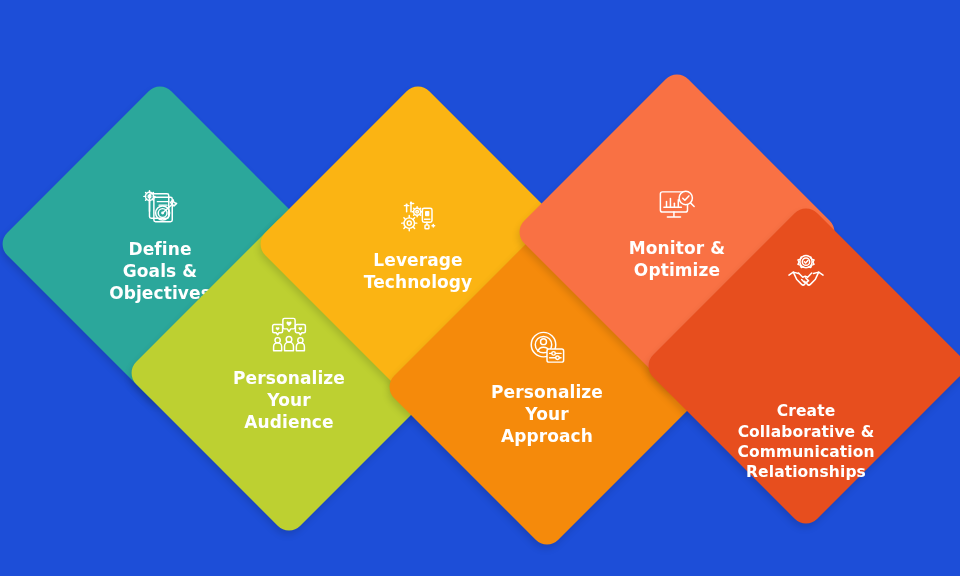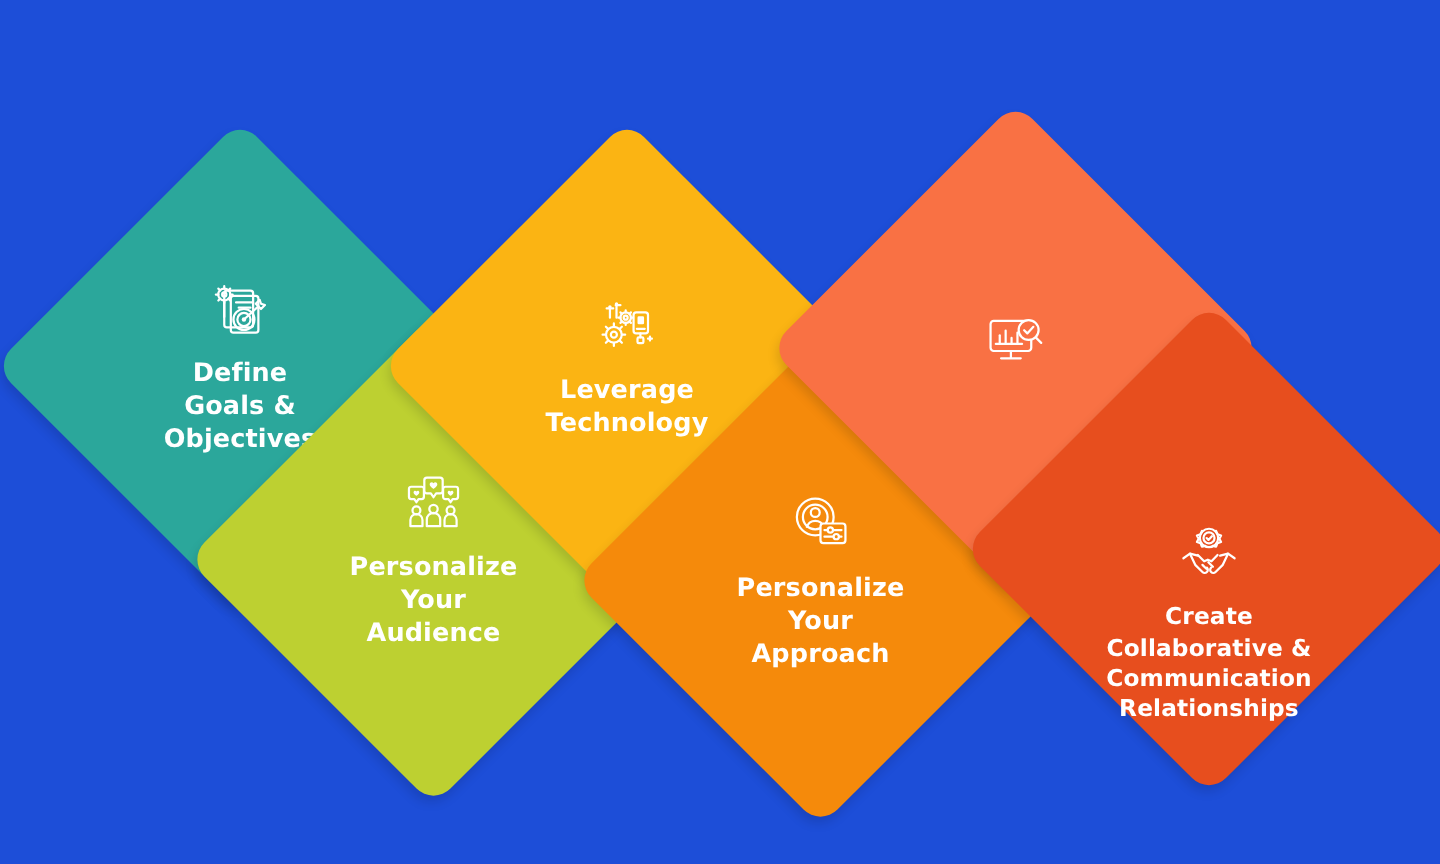--- a/index.html
+++ b/index.html
@@ -85,21 +85,21 @@
     width: 186px;
     white-space: pre-line;
   }
   .label.small {
     font-size: 15.5px;
     line-height: 1.3;
     width: 196px;
   }
 
   
-  .content.shift-up { justify-content: flex-end; padding-bottom: 6px; }
+  .content.shift-up { justify-content: space-between; padding-bottom: 6px; }
 </style>
 </head>
 <body>
 
 <div id="canvas">
 
   <div class="step" style="left:44px; top:128px;">
     <div class="arrow" style="left:180px; top:268px; transform:rotate(-45deg); background:#2ba79b;"></div>
     <div class="diamond" style="background:#2ba79b;"></div>
     <div class="content">
@@ -216,20 +216,22 @@
           <line x1="12" y1="26" x2="12" y2="20"></line>
           <line x1="16.5" y1="26" x2="16.5" y2="16.5"></line>
           <line x1="21" y1="26" x2="21" y2="22"></line>
           <line x1="25.5" y1="26" x2="25.5" y2="18"></line>
           <line x1="9" y1="26.6" x2="29" y2="26.6"></line>
           <circle cx="34" cy="16" r="7.6" fill="#f97144"></circle>
           <path d="M30.6 16.2l2.4 2.4 4.6-5"></path>
           <line x1="39.4" y1="21.6" x2="43.6" y2="25.8"></line>
         </svg>
       </span>
+      <div class="label">Monitor &amp;
+Optimize</div>
     </div>
   </div>
 
   <div class="step" style="left:690px; top:250px;">
     <div class="diamond" style="background:#e74e1e;"></div>
     <div class="content shift-up">
       <span class="icon-wrap" style="margin-bottom:8px;">
         <svg viewBox="0 0 48 48" fill="none" stroke="#ffffff" stroke-width="1.7" stroke-linecap="round" stroke-linejoin="round">
           <circle cx="24" cy="11" r="7"></circle>
           <circle cx="24" cy="11" r="4.2"></circle>

